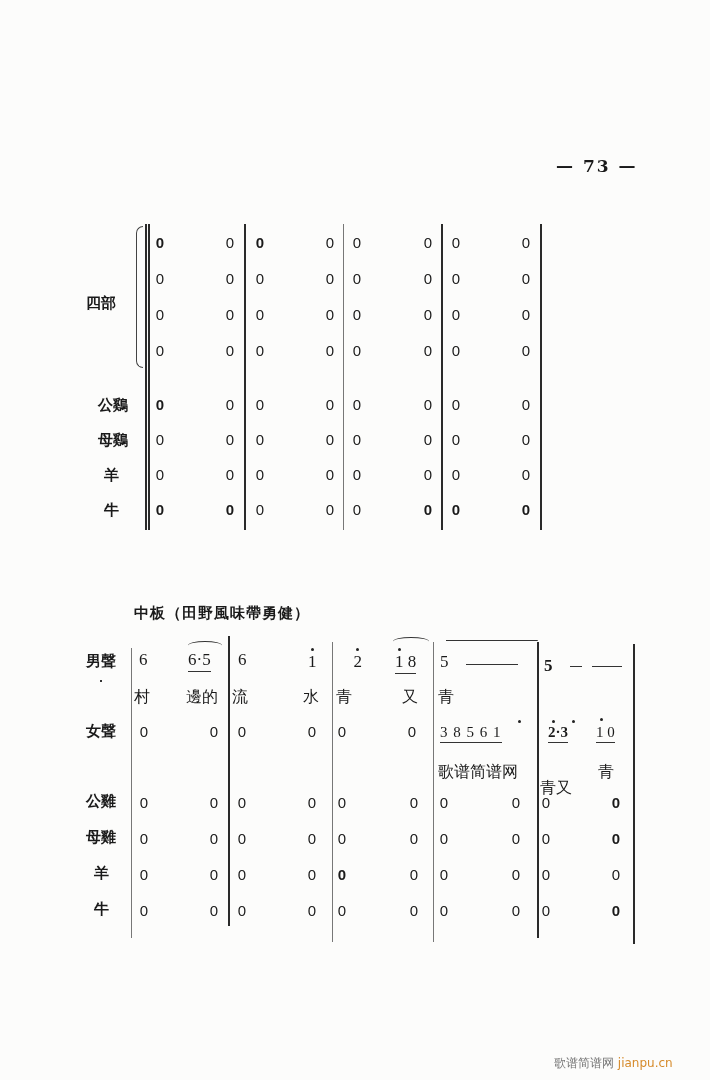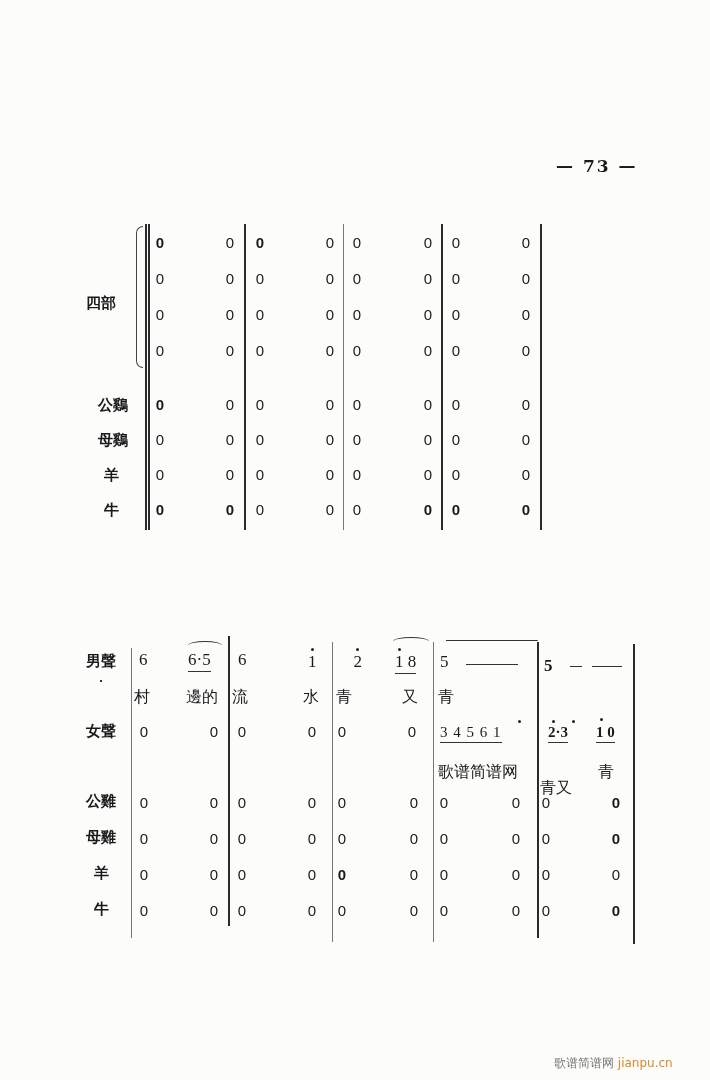--- a/index.html
+++ b/index.html
@@ -124,20 +124,21 @@
     <div class="abs cell" style="left:250px;top:501px;">0</div>
     <div class="abs cell" style="left:320px;top:501px;">0</div>
     <div class="abs cell" style="left:347px;top:501px;">0</div>
     <div class="abs cell bold" style="left:418px;top:501px;">0</div>
     <div class="abs cell bold" style="left:446px;top:501px;">0</div>
     <div class="abs cell bold" style="left:516px;top:501px;">0</div>
   </div>
 </div>
 
 <div>
+  <div class="abs tempo">中板（田野風味帶勇健）</div>
 
   <div class="abs vline light" style="left:131px;top:648px;height:290px;"></div>
   <div class="abs vline" style="left:228px;top:636px;height:290px;"></div>
   <div class="abs vline light" style="left:332px;top:642px;height:300px;"></div>
   <div class="abs vline light" style="left:433px;top:642px;height:300px;"></div>
   <div class="abs vline" style="left:537px;top:642px;height:296px;"></div>
   <div class="abs vline" style="left:633px;top:644px;height:300px;"></div>
 
   
   <div class="abs label" style="left:86px;top:652px;">男聲</div>
@@ -167,26 +168,26 @@
   <div class="abs lyric" style="left:438px;top:687px;">青</div>
 
   
   <div class="abs label" style="left:86px;top:722px;">女聲</div>
   <div class="abs cell" style="left:134px;top:723px;">0</div>
   <div class="abs cell" style="left:204px;top:723px;">0</div>
   <div class="abs cell" style="left:232px;top:723px;">0</div>
   <div class="abs cell" style="left:302px;top:723px;">0</div>
   <div class="abs cell" style="left:332px;top:723px;">0</div>
   <div class="abs cell" style="left:402px;top:723px;">0</div>
-  <div class="abs note underline" style="left:440px;top:724px;font-size:15px;letter-spacing:1px;">3 4 5 6 1</div>
+  <div class="abs note underline" style="left:440px;top:724px;font-size:15px;letter-spacing:1px;">3 8 5 6 1</div>
   <div class="abs" style="left:518px;top:720px;width:3px;height:3px;background:#222;border-radius:50%;"></div>
   <div class="abs note underline" style="left:548px;top:724px;font-size:15px;font-weight:bold;">2·3</div>
   <div class="abs" style="left:552px;top:720px;width:3px;height:3px;background:#222;border-radius:50%;"></div>
   <div class="abs" style="left:572px;top:720px;width:3px;height:3px;background:#222;border-radius:50%;"></div>
-  <div class="abs note underline" style="left:596px;top:724px;font-size:15px;font-weight:bold;">1 0</div>
+  <div class="abs note underline" style="left:596px;top:724px;font-size:15px;font-weight:normal;">1 0</div>
   <div class="abs" style="left:600px;top:718px;width:3px;height:3px;background:#222;border-radius:50%;"></div>
 
   <div class="abs lyric" style="left:438px;top:762px;">歌谱简谱网</div>
   <div class="abs lyric" style="left:540px;top:778px;">青又</div>
   <div class="abs lyric" style="left:598px;top:762px;">青</div>
 
   
   <div class="abs label" style="left:86px;top:792px;">公雞</div>
   <div class="abs label" style="left:86px;top:828px;">母雞</div>
   <div class="abs label" style="left:94px;top:864px;">羊</div>

